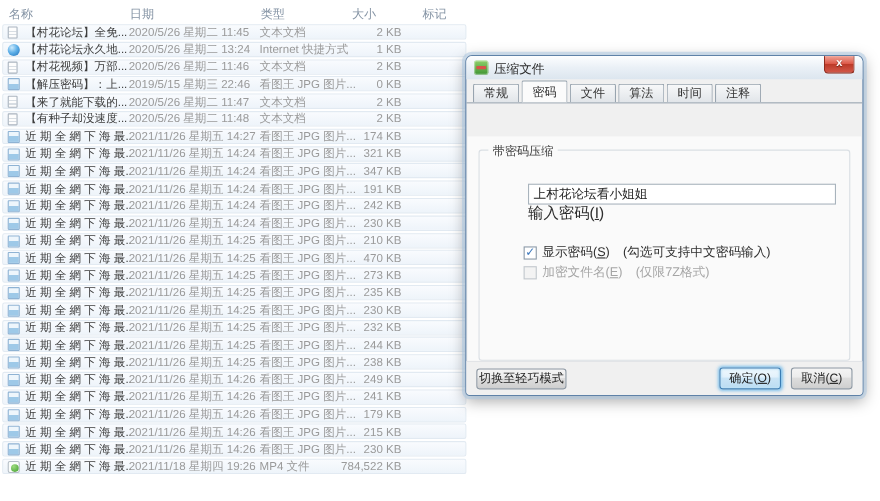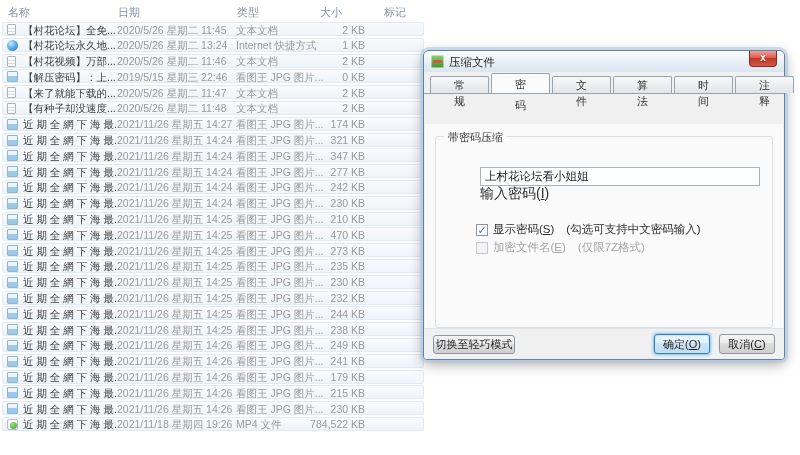--- a/index.html
+++ b/index.html
@@ -66,21 +66,21 @@
   .logo-mark .stripe1,.logo-mark .stripe2{position:absolute;left:2px;right:2px;height:3px;background:#d8342a;border-radius:1px;}
   .logo-mark .stripe1{top:9px}.logo-mark .stripe2{top:15px}
   .logo-mark .screw{position:absolute;left:11px;top:4px;width:3px;height:15px;background:#274a22;border-radius:1px;}
   .logo-text{position:absolute;left:35px;top:0px;font-size:21px;font-weight:bold;font-style:italic;color:#ffffff;
     letter-spacing:1px;text-shadow:1px 2px 2px rgba(7,60,105,.55);}
   .tagline{position:absolute;left:184px;top:3px;font-size:13px;font-weight:bold;font-style:italic;color:#ffffff;
     white-space:nowrap;text-shadow:1px 1px 1px rgba(7,60,105,.5);}
   .subline{position:absolute;left:186px;top:20px;font-size:8px;color:#9dd2f1;white-space:nowrap;transform:scale(.95);transform-origin:left top;}
 
   .tabs{position:relative;height:20px;margin-top:1px;padding-left:6px;display:flex;gap:2px;border-bottom:1px solid #98a4af;}
-  .tab{box-sizing:border-box;height:17px;margin-top:3px;padding:0 23px;font-size:11px;line-height:16px;color:#333;
+  .tab{box-sizing:border-box;height:17px;margin-top:3px;padding:0 9px;font-size:11px;line-height:16px;color:#333;
     background:linear-gradient(180deg,#f7f8f9,#e1e5e9);border:1px solid #98a4af;border-bottom:none;border-radius:2px 2px 0 0;cursor:pointer;}
   .tab.active{height:20px;margin-top:0;line-height:21px;background:#fbfbfb;position:relative;z-index:2;}
 
   .content{position:absolute;left:1px;right:1px;top:73px;bottom:31px;background:#fafafa;}
   .groupbox{position:absolute;left:10px;right:10px;top:12px;height:190px;border:1px solid #dadfe4;border-radius:3px;}
   .group-title{position:absolute;left:8px;top:-7px;padding:0 4px;background:#fafafa;font-size:11px;color:#3e3e3e;}
   .pwd-label{position:absolute;left:44px;top:16px;font-size:14px;color:#2e2e2e;margin-top:32px;}
   .pwd-input{position:absolute;left:44px;top:30px;width:280px;height:19px;box-sizing:border-box;
     border:1px solid #a8b3bc;background:#ffffff;font-size:11.5px;color:#222;padding:0 4px;
     font-family:"Liberation Sans","DejaVu Sans",sans-serif;}
@@ -178,21 +178,21 @@
         <span class="cell c-name">近 期 全 網 下 海 最...</span>
         <span class="cell c-date">2021/11/26 星期五 14:24</span>
         <span class="cell c-type">看图王 JPG 图片...</span>
         <span class="cell c-size">347 KB</span>
       </div>
       <div class="row">
         <span class="ficon jpg-image"></span>
         <span class="cell c-name">近 期 全 網 下 海 最...</span>
         <span class="cell c-date">2021/11/26 星期五 14:24</span>
         <span class="cell c-type">看图王 JPG 图片...</span>
-        <span class="cell c-size">277 KB</span>
+        <span class="cell c-size">191 KB</span>
       </div>
       <div class="row">
         <span class="ficon jpg-image"></span>
         <span class="cell c-name">近 期 全 網 下 海 最...</span>
         <span class="cell c-date">2021/11/26 星期五 14:24</span>
         <span class="cell c-type">看图王 JPG 图片...</span>
         <span class="cell c-size">242 KB</span>
       </div>
       <div class="row">
         <span class="ficon jpg-image"></span>

